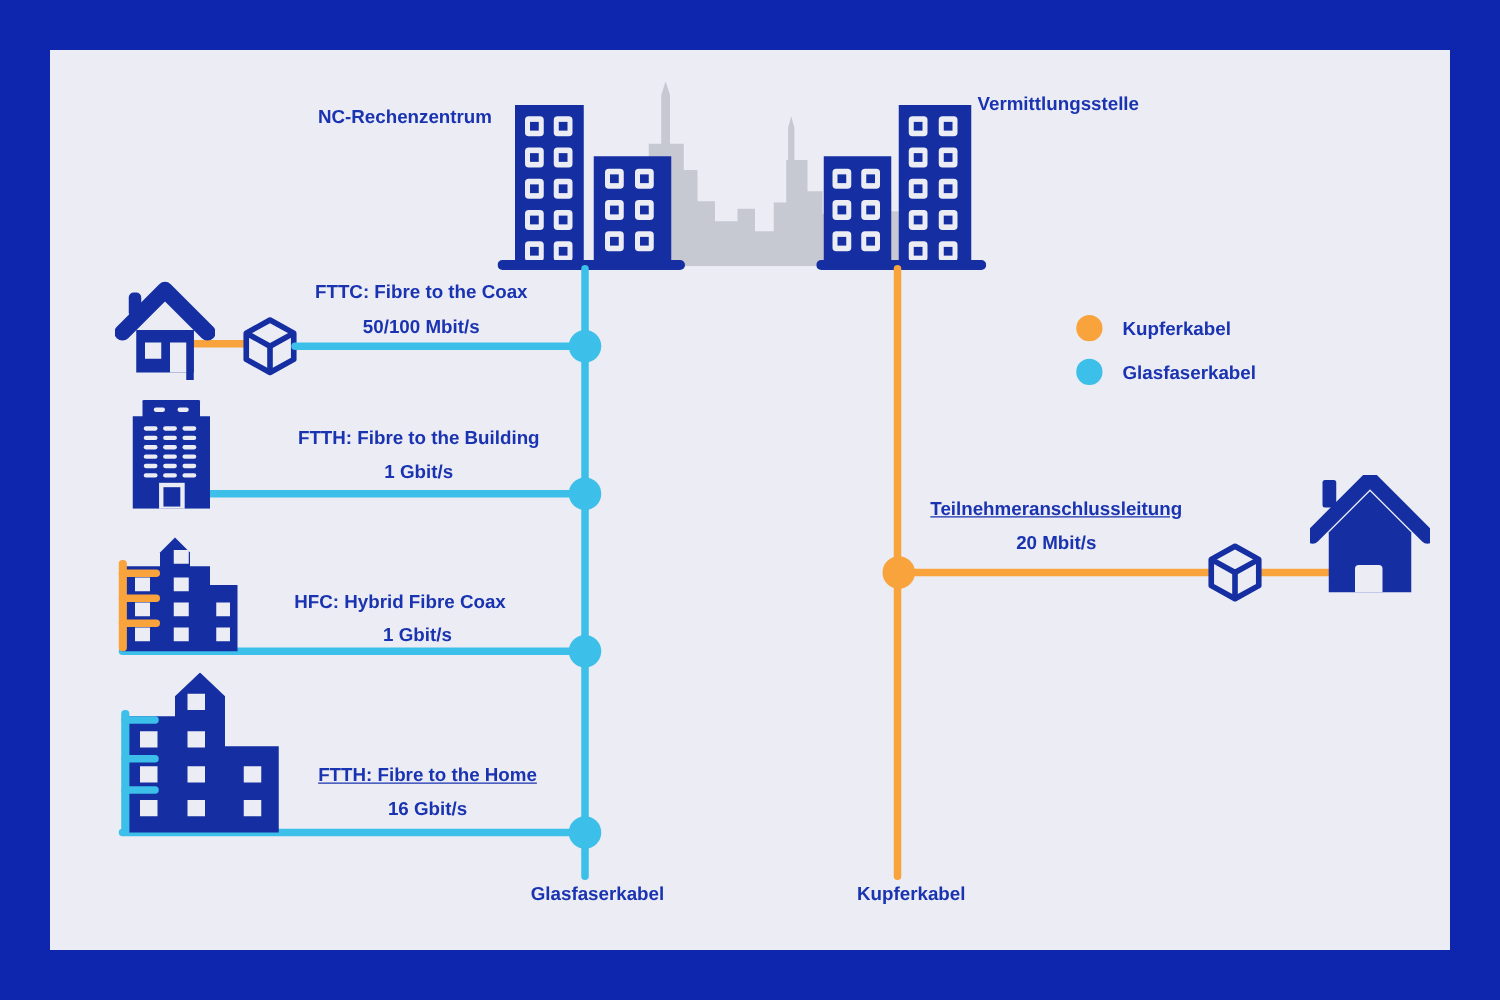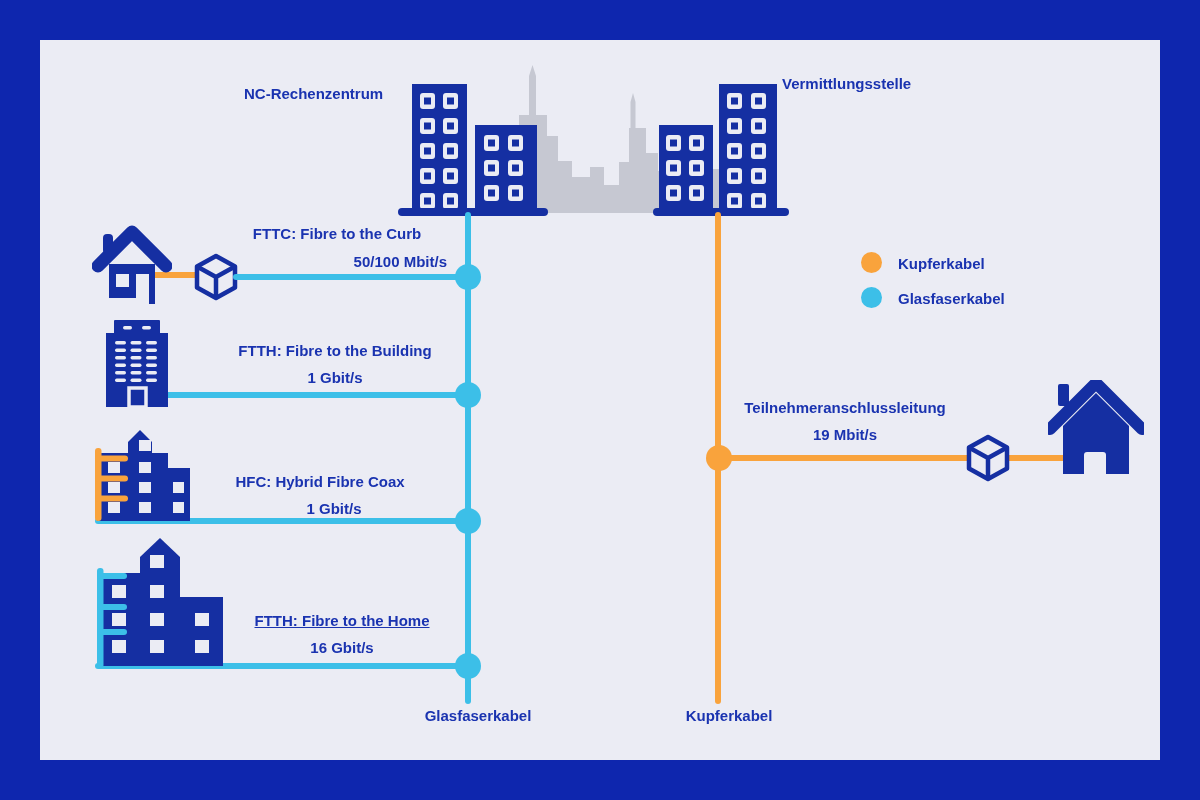--- a/index.html
+++ b/index.html
@@ -10,21 +10,21 @@
     overflow:hidden;
   }
   .stage{position:relative;width:1200px;height:800px;}
   .panel{position:absolute;left:40px;top:40px;width:1120px;height:720px;background:#ebecf4;}
   .abs{position:absolute;}
   .lbl{
     position:absolute;color:#1a33b0;font-weight:700;font-size:15px;
     font-family:"Liberation Sans",sans-serif;white-space:nowrap;line-height:16px;
   }
   .ctr{text-align:center;}
-  .rgt{text-align:left;}
+  .rgt{text-align:center;}
   .hline{position:absolute;height:6px;border-radius:3px;}
   .vline{position:absolute;width:6px;border-radius:3px;}
   .cyan-bg{background:#3cbfe8;}
   .orange-bg{background:#f9a33c;}
   .node{position:absolute;width:26px;height:26px;border-radius:50%;}
   svg{display:block;}
 </style>
 </head>
 <body>
 
@@ -145,22 +145,22 @@
     <rect x="57" y="44" width="6" height="40" fill="#152fa2"></rect>
     <rect x="24" y="54" width="13" height="13" fill="#ebecf4"></rect>
     <rect x="44" y="54" width="13" height="24" fill="#ebecf4"></rect>
   </svg>
   <svg class="abs" style="left:194px;top:253px;" width="44" height="48" viewBox="0 0 44 48">
     <path d="M22,3 L41,13.5 L41,34.5 L22,45 L3,34.5 L3,13.5 Z" fill="#ebecf4" stroke="#152fa2" stroke-width="4.5" stroke-linejoin="round"></path>
     <path d="M3,13.5 L22,24 L41,13.5 M22,24 L22,45" fill="none" stroke="#152fa2" stroke-width="4.5" stroke-linejoin="round"></path>
   </svg>
   <div class="hline cyan-bg" style="left:233px;top:274px;width:235px;"></div>
   <div class="node cyan-bg" style="left:455px;top:264px;"></div>
-  <div class="lbl ctr" style="left:227px;top:226px;width:220px;">FTTC: Fibre to the Curb</div>
-  <div class="lbl ctr" style="left:227px;top:254px;width:220px;text-align:right;">50/100 Mbit/s</div>
+  <div class="lbl ctr" style="left:227px;top:226px;width:220px;">FTTC: Fibre to the Coax</div>
+  <div class="lbl ctr" style="left:227px;top:254px;width:220px;">50/100 Mbit/s</div>
 
   <div class="hline cyan-bg" style="left:145px;top:392px;width:323px;"></div>
   <svg class="abs" style="left:106px;top:320px;" width="62" height="87" viewBox="0 0 62 87">
     <rect x="8" y="0" width="46" height="14" rx="1" fill="#152fa2"></rect>
     <rect x="17" y="6" width="9" height="3.5" rx="1.7" fill="#ebecf4"></rect>
     <rect x="36" y="6" width="9" height="3.5" rx="1.7" fill="#ebecf4"></rect>
     <rect x="0" y="13" width="62" height="74" fill="#152fa2"></rect>
     <g fill="#ebecf4">
       <rect x="9" y="21" width="11" height="3.5" rx="1.7"></rect>
         <rect x="24.5" y="21" width="11" height="3.5" rx="1.7"></rect>
@@ -246,19 +246,19 @@
   <svg class="abs" style="left:966px;top:434px;" width="44" height="48" viewBox="0 0 44 48">
     <path d="M22,3 L41,13.5 L41,34.5 L22,45 L3,34.5 L3,13.5 Z" fill="#ebecf4" stroke="#152fa2" stroke-width="4.5" stroke-linejoin="round"></path>
     <path d="M3,13.5 L22,24 L41,13.5 M22,24 L22,45" fill="none" stroke="#152fa2" stroke-width="4.5" stroke-linejoin="round"></path>
   </svg>
   <svg class="abs" style="left:1048px;top:380px;" width="96" height="94" viewBox="0 0 96 94">
     <rect x="10" y="4" width="11" height="22" rx="2" fill="#152fa2"></rect>
     <path d="M2,49 L48,3 L94,49" fill="none" stroke="#152fa2" stroke-width="12" stroke-linecap="round" stroke-linejoin="round"></path>
     <path d="M15,46 L48,13 L81,46 L81,94 L15,94 Z" fill="#152fa2"></path>
     <path d="M36,94 L36,75 Q36,72 39,72 L55,72 Q58,72 58,75 L58,94 Z" fill="#ebecf4"></path>
   </svg>
-  <div class="lbl ctr" style="left:725px;top:400px;width:240px;">Teilnehmeranschlussleitung</div>
-  <div class="lbl ctr" style="left:725px;top:427px;width:240px;">19 Mbit/s</div>
+  <div class="lbl ctr" style="left:725px;top:400px;width:240px;text-decoration:underline;">Teilnehmeranschlussleitung</div>
+  <div class="lbl ctr" style="left:725px;top:427px;width:240px;">20 Mbit/s</div>
 
   <div class="lbl ctr" style="left:398px;top:708px;width:160px;">Glasfaserkabel</div>
   <div class="lbl ctr" style="left:649px;top:708px;width:160px;">Kupferkabel</div>
 
 </div>
 
 </body></html>

